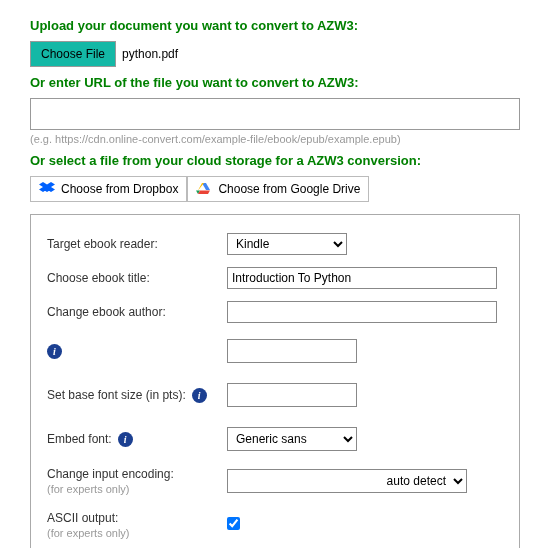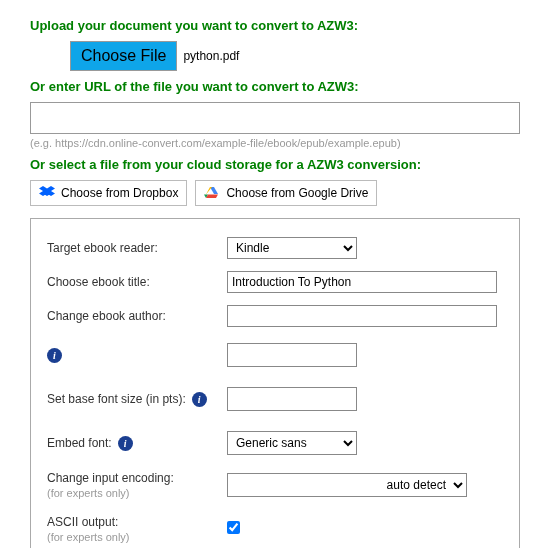--- a/index.html
+++ b/index.html
@@ -13,38 +13,37 @@
   }
   .heading {
     color: #008000;
     font-weight: bold;
     font-size: 13px;
     margin: 8px 0;
   }
   .file-row { display: flex; align-items: center; gap: 6px; margin-bottom: 4px; }
   .btn {
     display: inline-block;
-    background: #0ea5e9;
+    background: #14b8a6;
     border: 1px solid #999;
     padding: 5px 10px;
-    font-size: 16px;
+    font-size: 12px;
     cursor: pointer;
     font-family: inherit;
-    margin-left: 40px;
   }
   .file-name { font-size: 12px; color: #000000; }
   .url-input {
     width: 100%;
     height: 32px;
     border: 1px solid #999;
     padding: 4px 6px;
     font-size: 12px;
   }
   .hint { color: #999; font-size: 11px; margin: 3px 0 6px 0; }
-  .cloud-row { display: flex; gap: 8px; margin: 6px 0 12px 0; }
+  .cloud-row { display: flex; gap: 0; margin: 6px 0 12px 0; }
   .cloud-btn {
     display: inline-flex;
     align-items: center;
     gap: 6px;
     border: 1px solid #bbb;
     background: #fff;
     padding: 4px 8px;
     font-size: 12px;
     cursor: pointer;
     font-family: inherit;
@@ -78,21 +77,21 @@
   .label-stack .sub { display: block; margin-top: 2px; }
   .ctrl-col { flex: 1; }
   select, input[type="text"].wide {
     width: 270px;
     border: 1px solid #888;
     padding: 3px 4px;
     font-size: 12px;
     font-family: inherit;
     background: #fff;
   }
-  select.narrow { width: 130px; padding: 2px 4px; }
+  select.narrow { width: 120px; padding: 2px 4px; }
   select.mid { width: 130px; }
   select.widest { width: 240px; text-align: right; }
   input[type="text"].small {
     width: 130px;
     border: 1px solid #888;
     padding: 4px;
     font-size: 12px;
   }
   .info-icon {
     width: 15px; height: 15px; border-radius: 50%;

